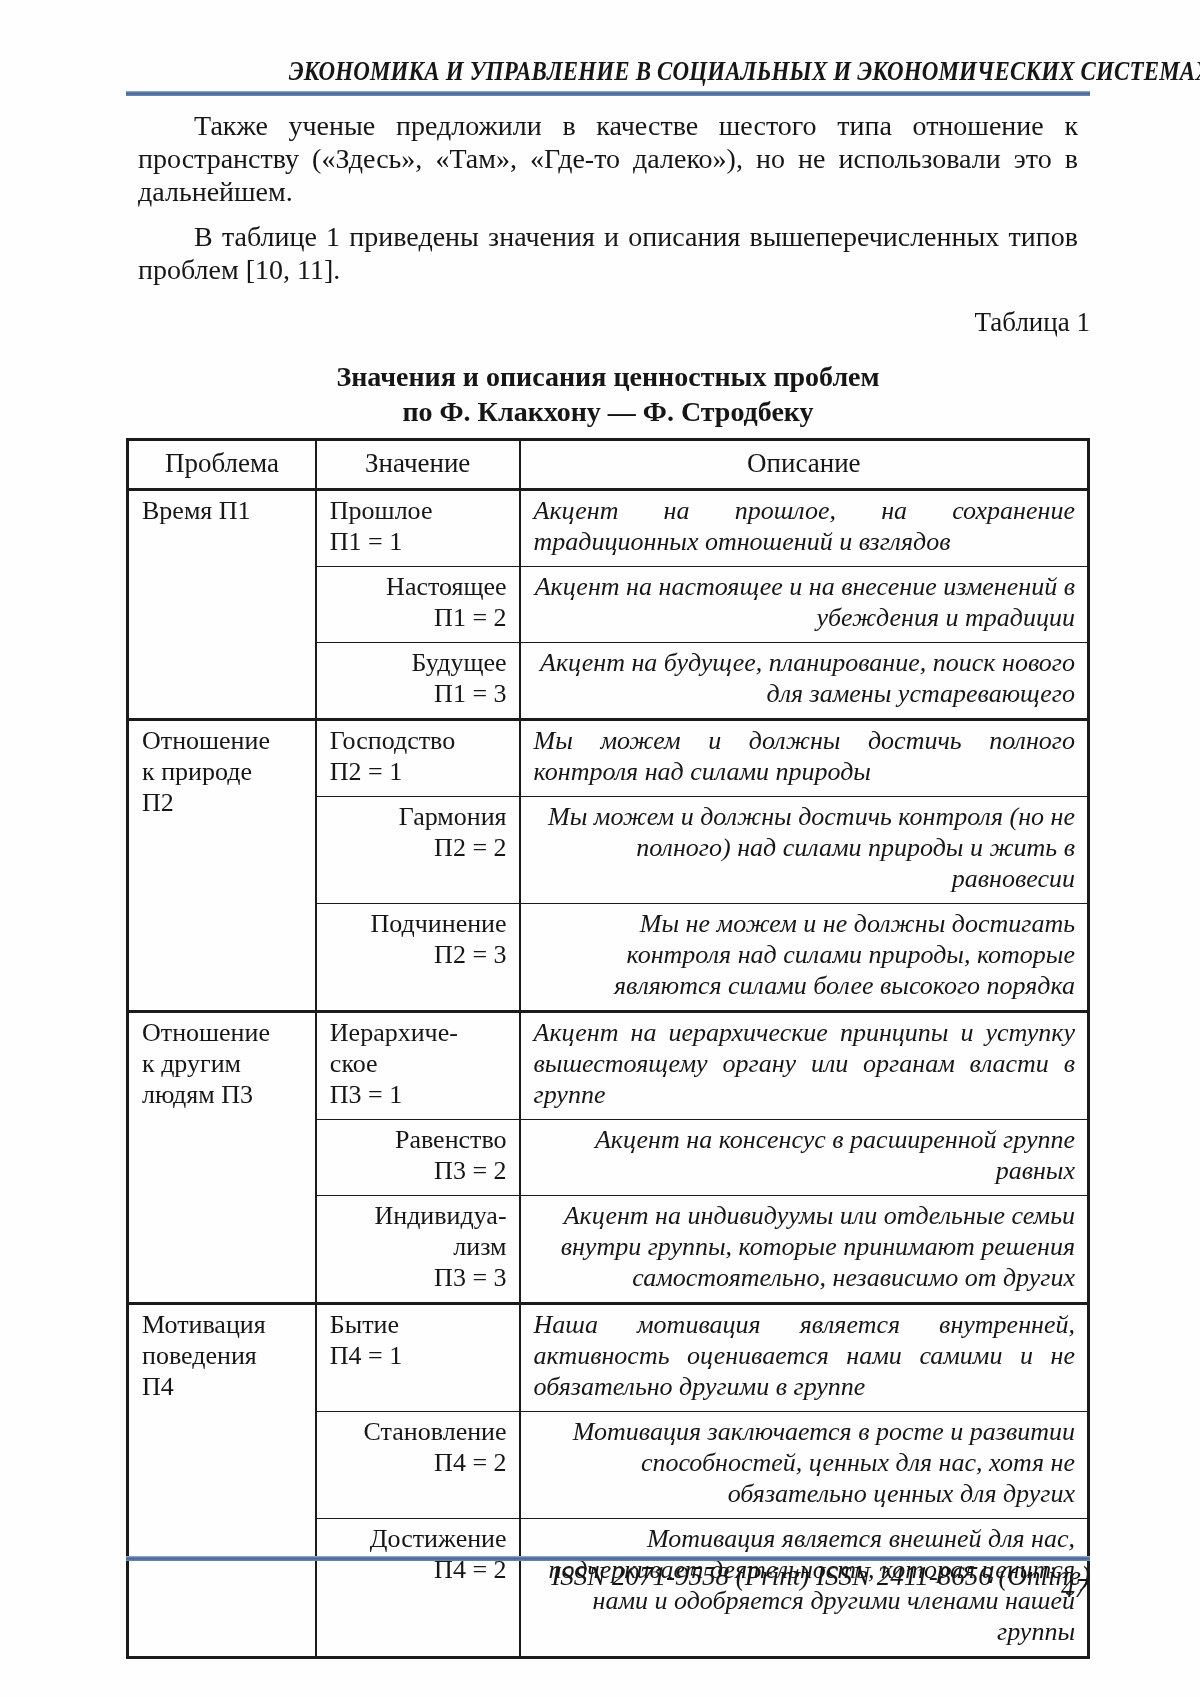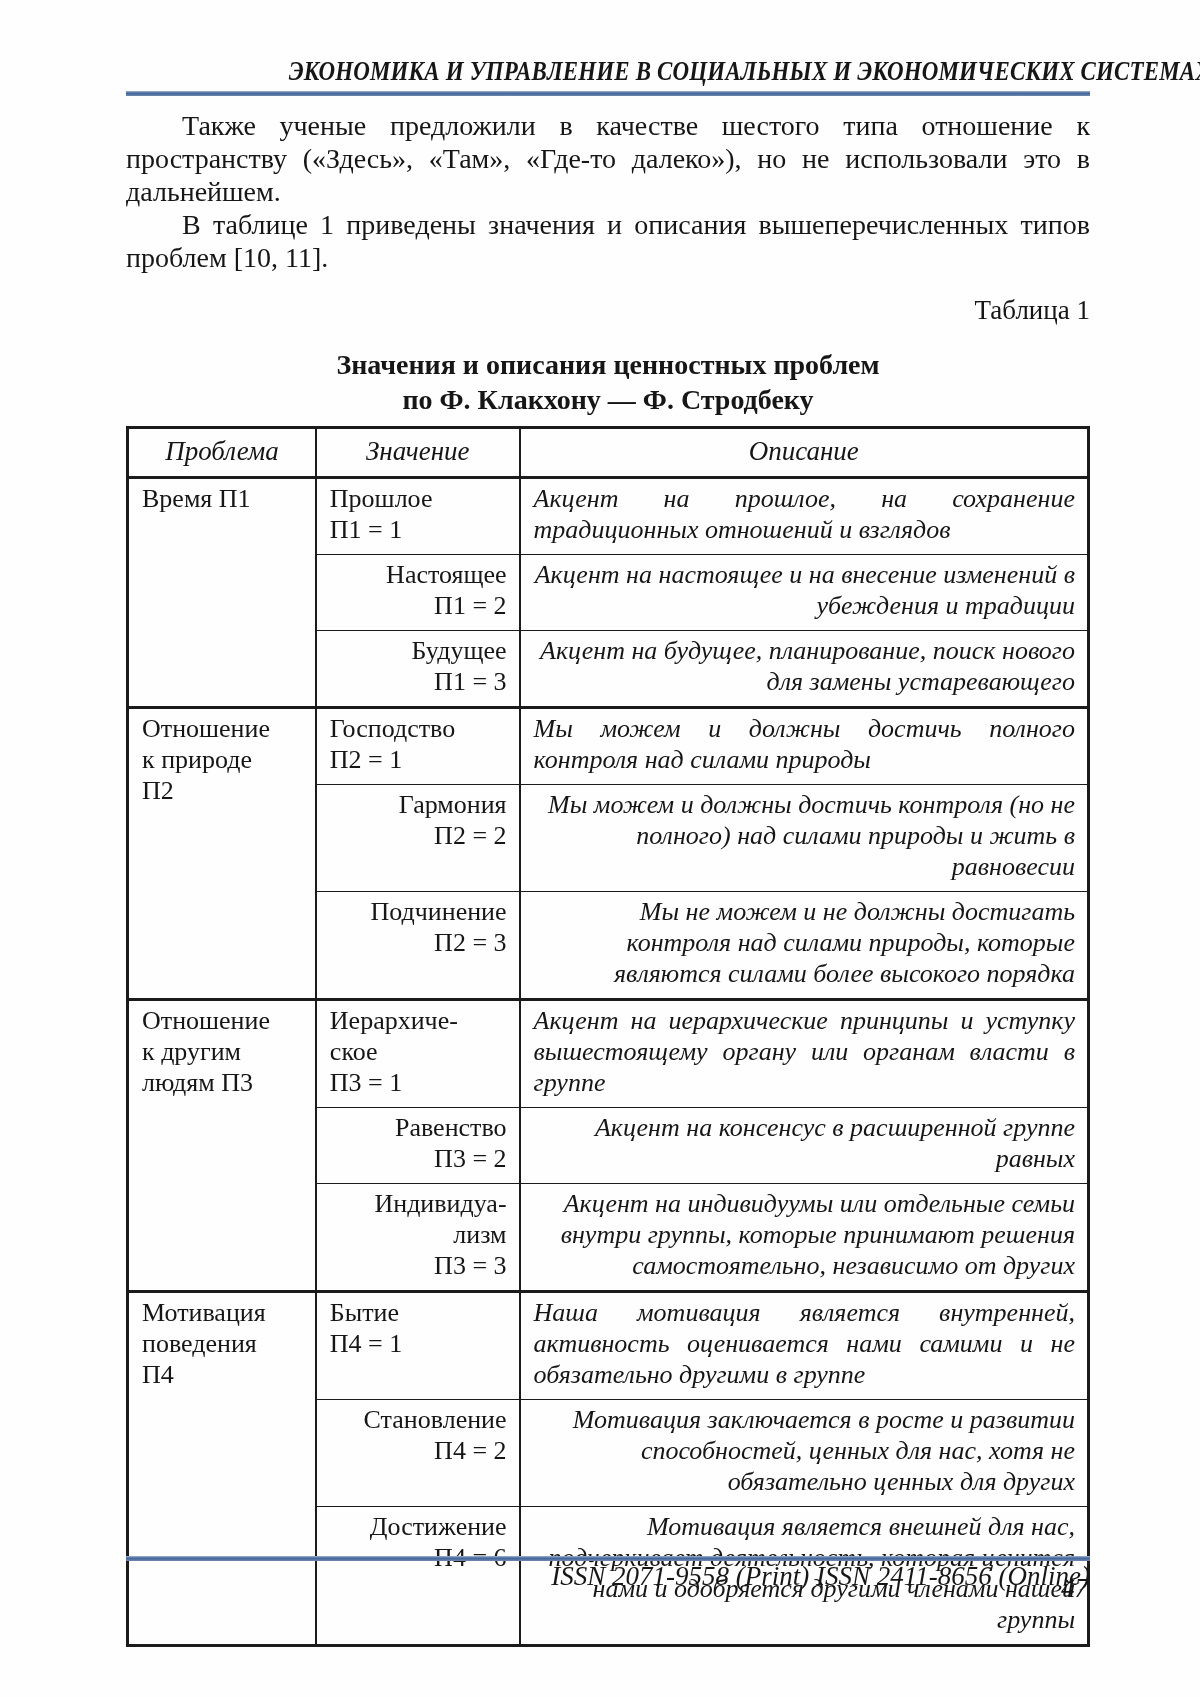--- a/index.html
+++ b/index.html
@@ -18,39 +18,39 @@
     font-weight: 700; font-style: italic; font-size: 27px; letter-spacing: 0.2px;
   }
   .head-rule, .foot-rule {
     height: 5px;
     background: linear-gradient(to bottom, #a3b4cc 0%, #41659a 45%, #7289ae 100%);
   }
   .head-rule { margin-top: 4px; }
 
   
   .body-par {
-    margin: 0; font-size: 28px; line-height: 33px;
+    margin: 12px; font-size: 28px; line-height: 33px;
     text-align: justify; text-indent: 56px; hyphens: auto;
   }
   .body-par.first { margin-top: 13px; }
 
   
   .tbl-caption { text-align: right; font-size: 27px; margin-top: 21px; }
   .tbl-title {
     text-align: center; font-weight: 700; font-size: 28px;
     line-height: 35px; margin-top: 21px; margin-bottom: 9px;
   }
 
   
   table.values {
     width: 100%; border-collapse: collapse;
     border: 3px solid #1b1b1b;
   }
   table.values th {
-    font-weight: 400; font-style: italic; font-size: 27px;
+    font-weight: 400; font-size: 27px;
     padding: 7px 8px 9px; text-align: center;
     border: 2px solid #1b1b1b; border-bottom: 3px solid #1b1b1b;
   }
   table.values td {
     border-left: 2px solid #1b1b1b; border-right: 2px solid #1b1b1b;
     font-size: 26px; line-height: 31px;
     padding: 4px 12px 9px 13px; vertical-align: top;
   }
   td.problem { white-space: pre-line; vertical-align: middle; padding-left: 11px; }
   td.value   { white-space: pre-line; }
@@ -163,21 +163,21 @@
 П4 = 1</td>
           <td class="desc">Наша мотивация является внутренней, активность оценивается нами самими и не обязательно другими в группе</td>
         </tr>
         <tr class="group-inner">
           <td class="value">Становление
 П4 = 2</td>
           <td class="desc">Мотивация заключается в росте и развитии способностей, ценных для нас, хотя не обязательно ценных для других</td>
         </tr>
         <tr class="group-inner">
           <td class="value">Достижение
-П4 = 6</td>
+П4 = 2</td>
           <td class="desc">Мотивация является внешней для нас, подчеркивает деятельность, которая ценится нами и одобряется другими членами нашей группы</td>
         </tr>
       </tbody>
     </table>
   </div>
 
   <div class="footer">
     <div class="foot-rule"></div>
     <div class="foot-row">
       <span class="issn">ISSN 2071-9558 (Print) ISSN 2411-8656 (Online)</span>

